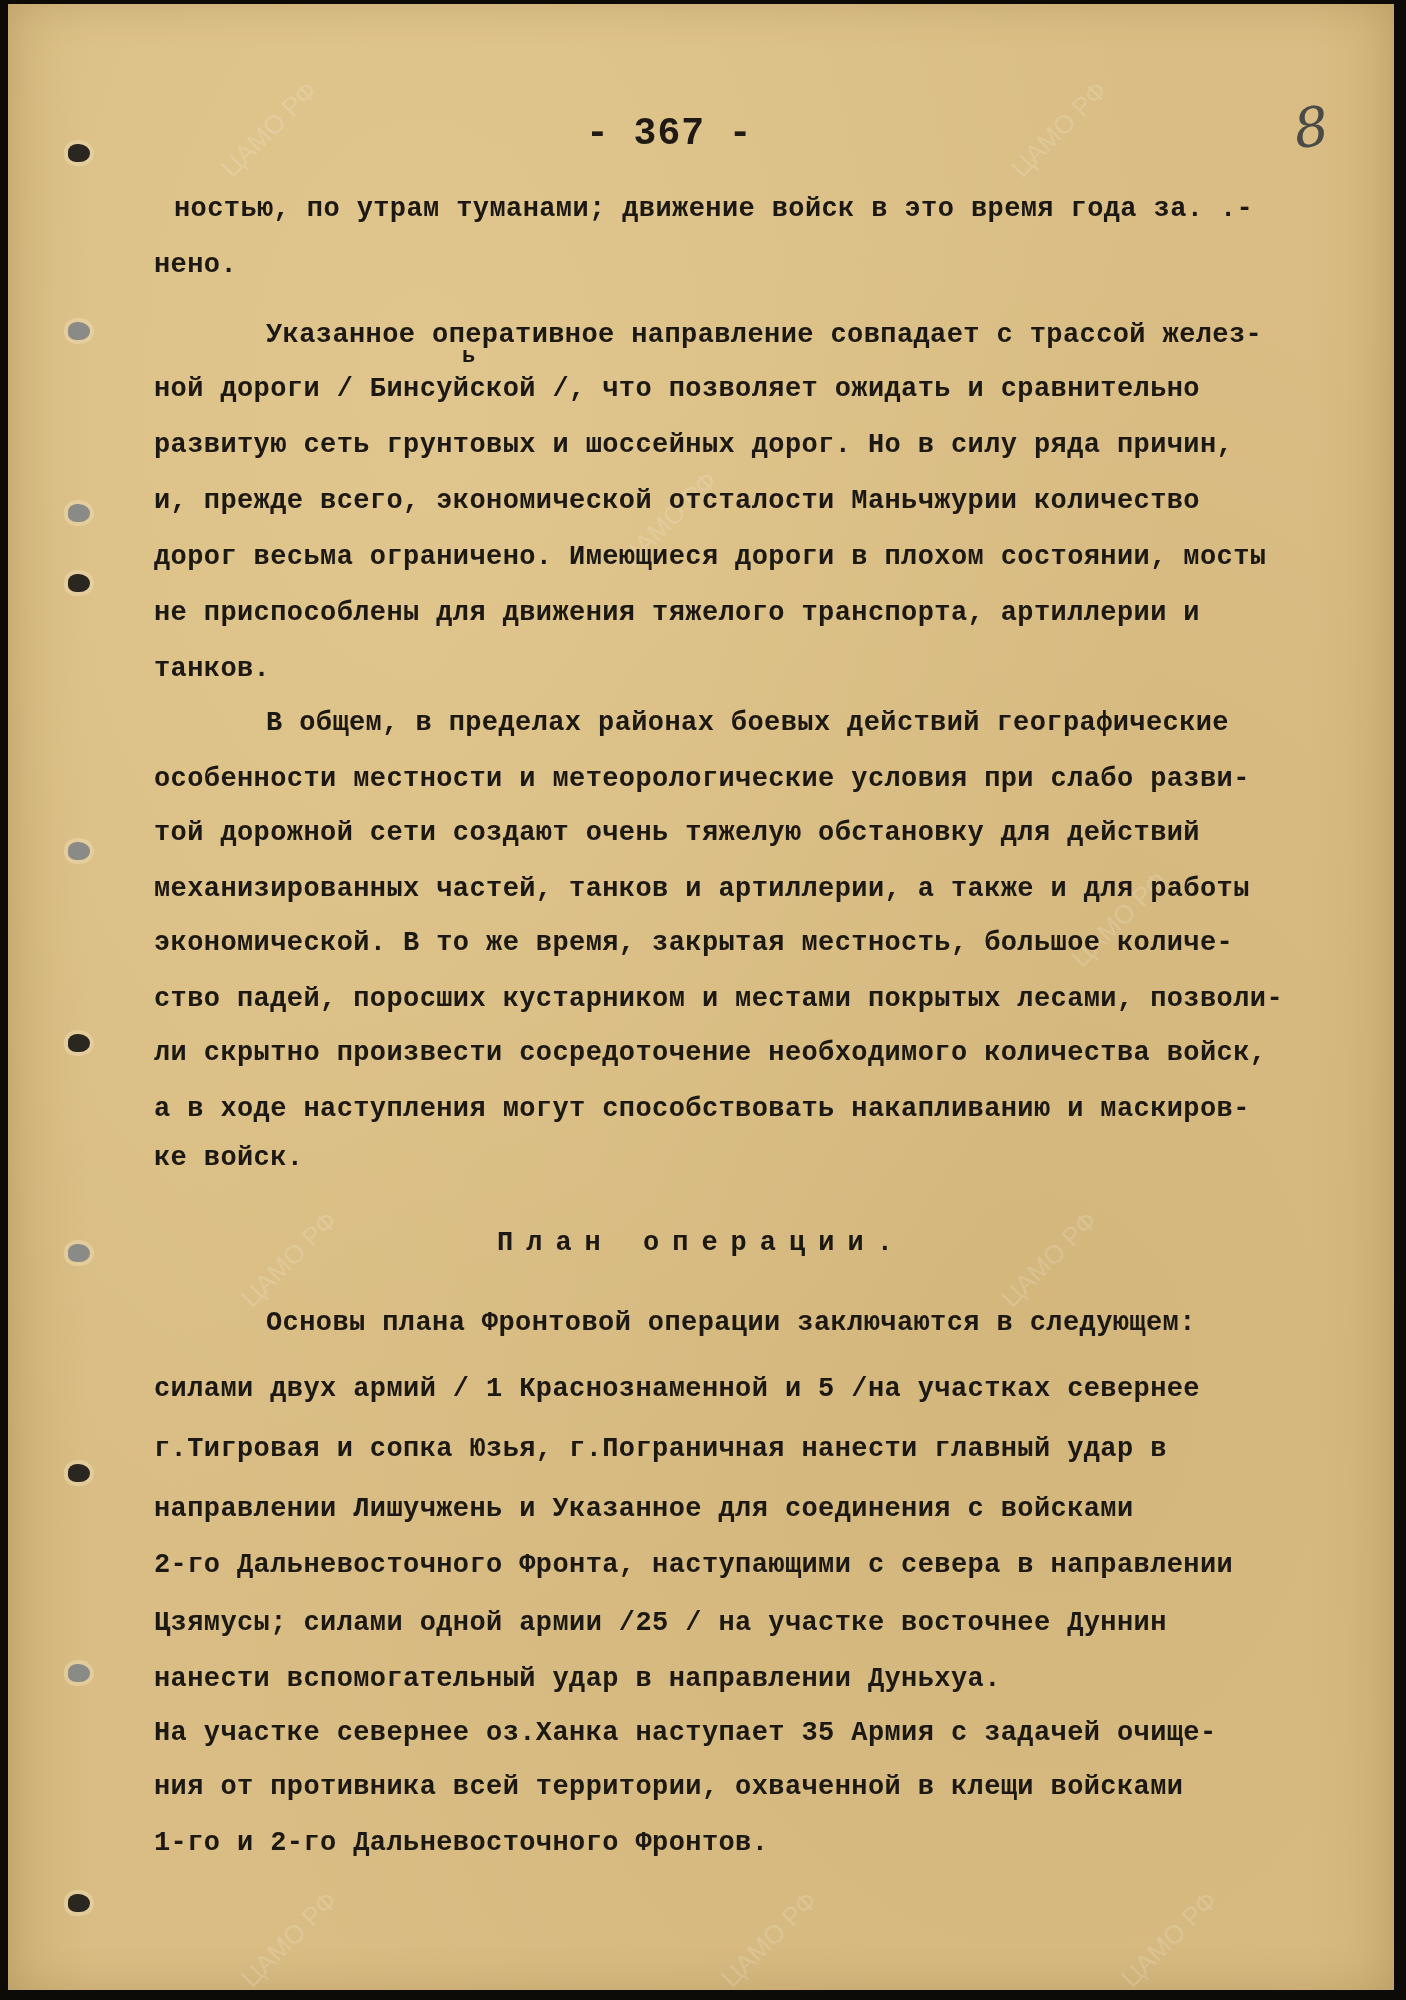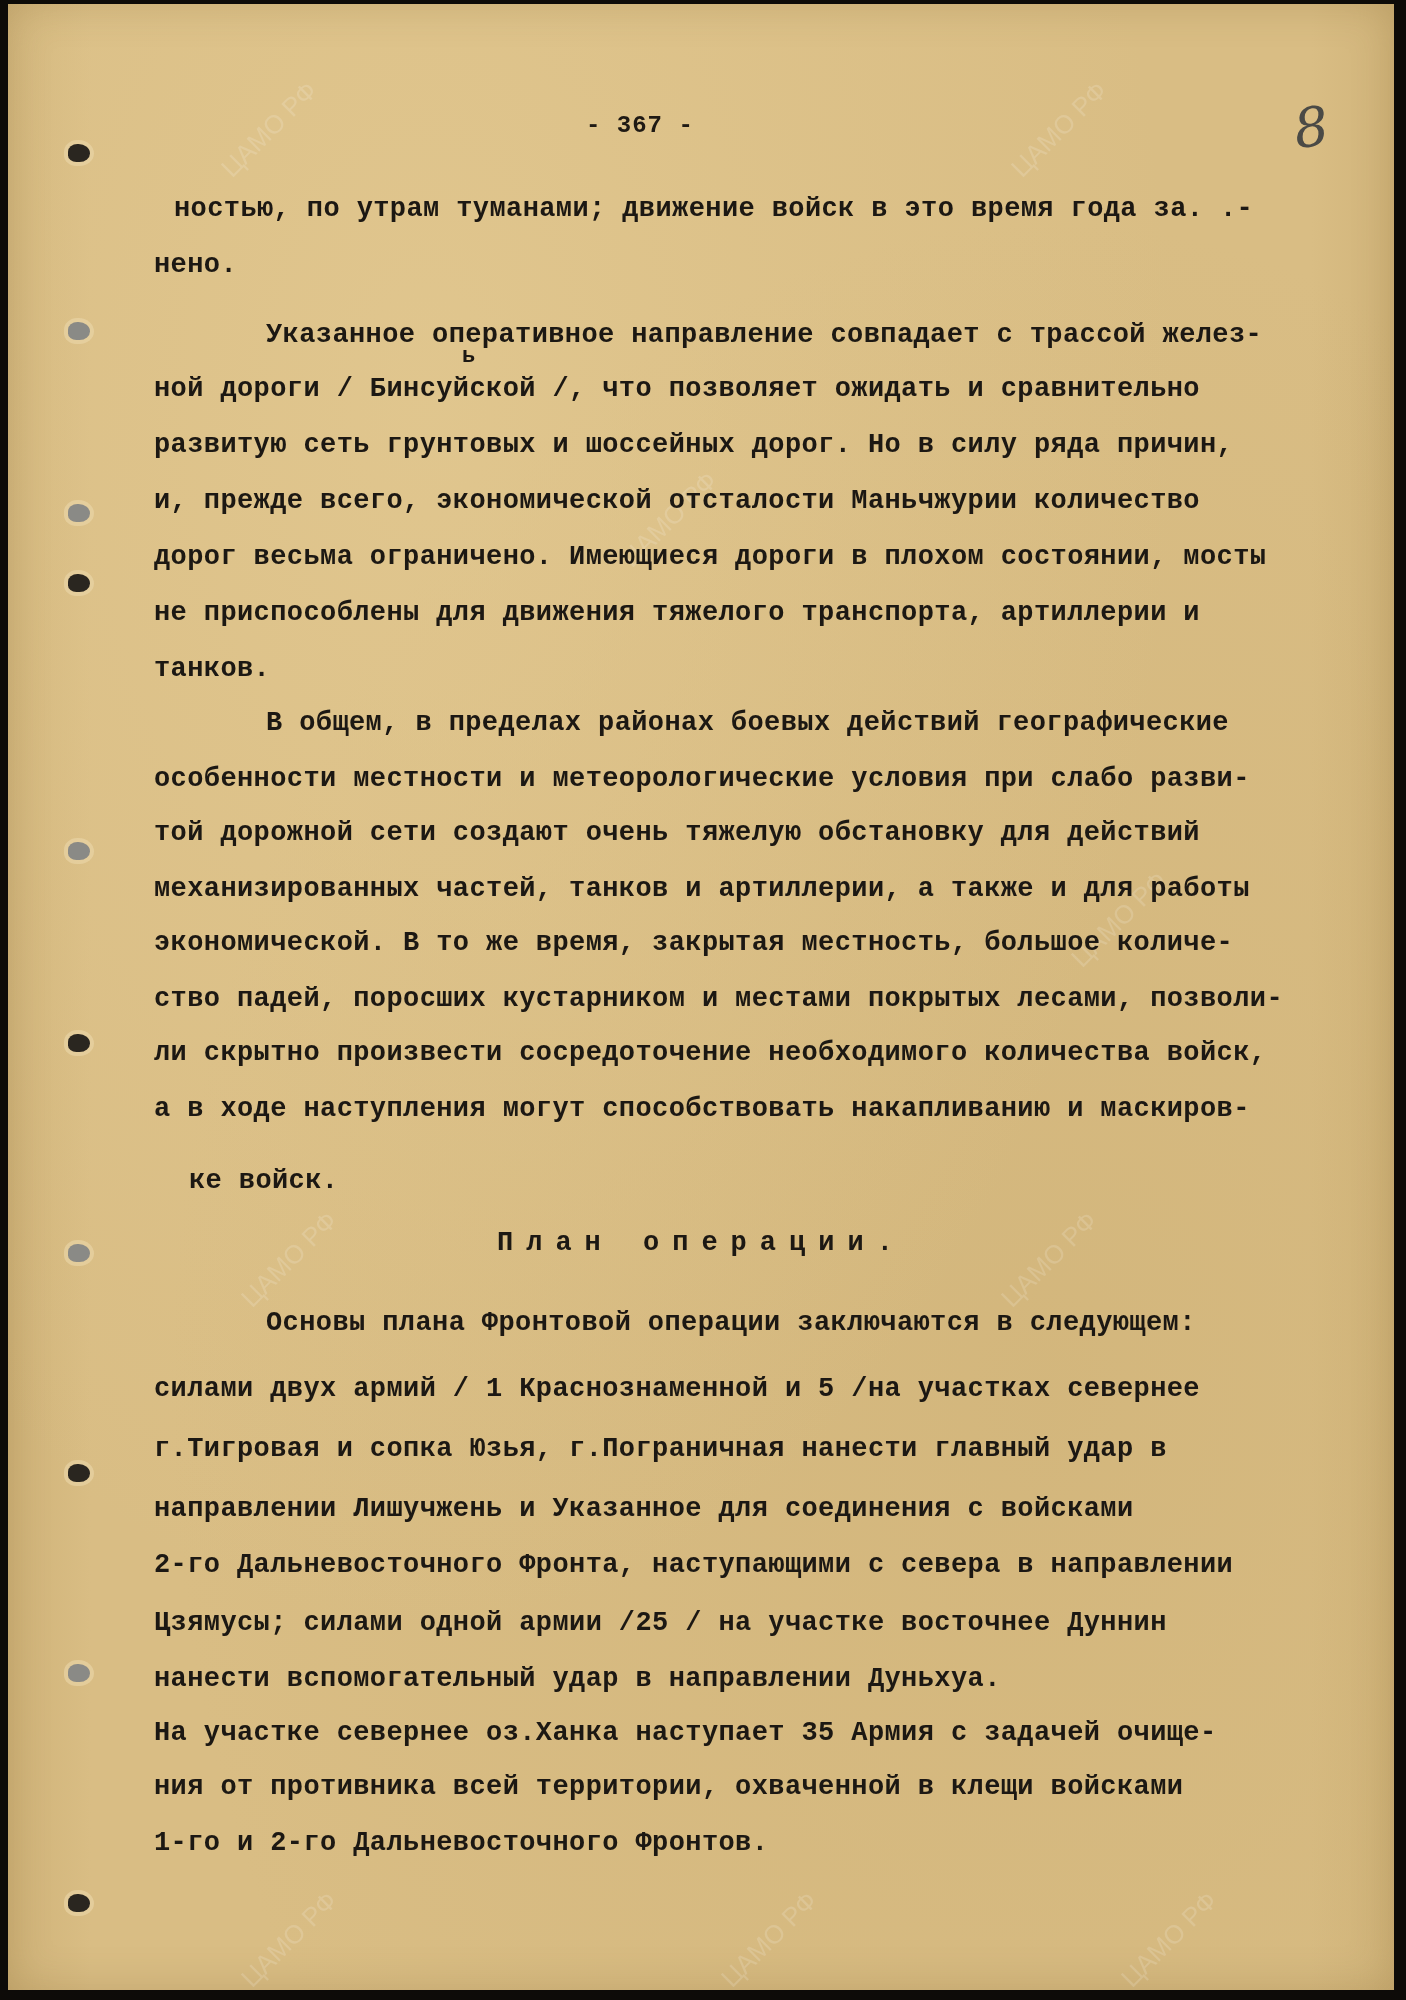--- a/index.html
+++ b/index.html
@@ -44,21 +44,21 @@
       font-family: "DejaVu Serif", serif;
       font-style: italic;
       font-size: 54px;
       color: #4a4a46;
       transform: rotate(-8deg);
     }
     .page-number {
       position: absolute;
       left: 578px;
       top: 108px;
-      font-size: 24px;
+      font-size: 38px;
       font-weight: bold;
       color: #1f1a14;
       letter-spacing: 1px;
     }
     .text-block {
       position: absolute;
       left: 146px;
       top: 190px;
       width: 1250px;
       color: #1c1813;
@@ -135,21 +135,21 @@
     <div class="line" style="top:460px;">танков.</div>
 
     <div class="line indent" style="top:514px;">В общем, в пределах районах боевых действий географические</div>
     <div class="line" style="top:570px;">особенности местности и метеорологические условия при слабо разви-</div>
     <div class="line" style="top:624px;">той дорожной сети создают очень тяжелую обстановку для действий</div>
     <div class="line" style="top:680px;">механизированных частей, танков и артиллерии, а также и для работы</div>
     <div class="line" style="top:734px;">экономической. В то же время, закрытая местность, большое количе-</div>
     <div class="line" style="top:790px;">ство падей, поросших кустарником и местами покрытых лесами, позволи-</div>
     <div class="line" style="top:844px;">ли скрытно произвести сосредоточение необходимого количества войск,</div>
     <div class="line" style="top:900px;">а в ходе наступления могут способствовать накапливанию и маскиров-</div>
-    <div class="line" style="top:972px;margin-left:35px;">ке войск.</div>
+    <div class="line" style="top:949px;">ке войск.</div>
 
     <div class="heading" style="top:1034px;">План операции.</div>
 
     <div class="line indent" style="top:1114px;">Основы плана Фронтовой операции заключаются в следующем:</div>
     <div class="line" style="top:1180px;text-align:right;">силами двух армий / 1 Краснознаменной и 5 /на участках севернее</div>
     <div class="line" style="top:1240px;">г.Тигровая и сопка Юзья, г.Пограничная нанести главный удар в</div>
     <div class="line" style="top:1300px;">направлении Лишучжень и Указанное для соединения с войсками</div>
     <div class="line" style="top:1356px;">2-го Дальневосточного Фронта, наступающими с севера в направлении</div>
     <div class="line" style="top:1414px;">Цзямусы; силами одной армии /25 / на участке восточнее Дуннин</div>
     <div class="line" style="top:1470px;">нанести вспомогательный удар в направлении Дуньхуа.</div>

